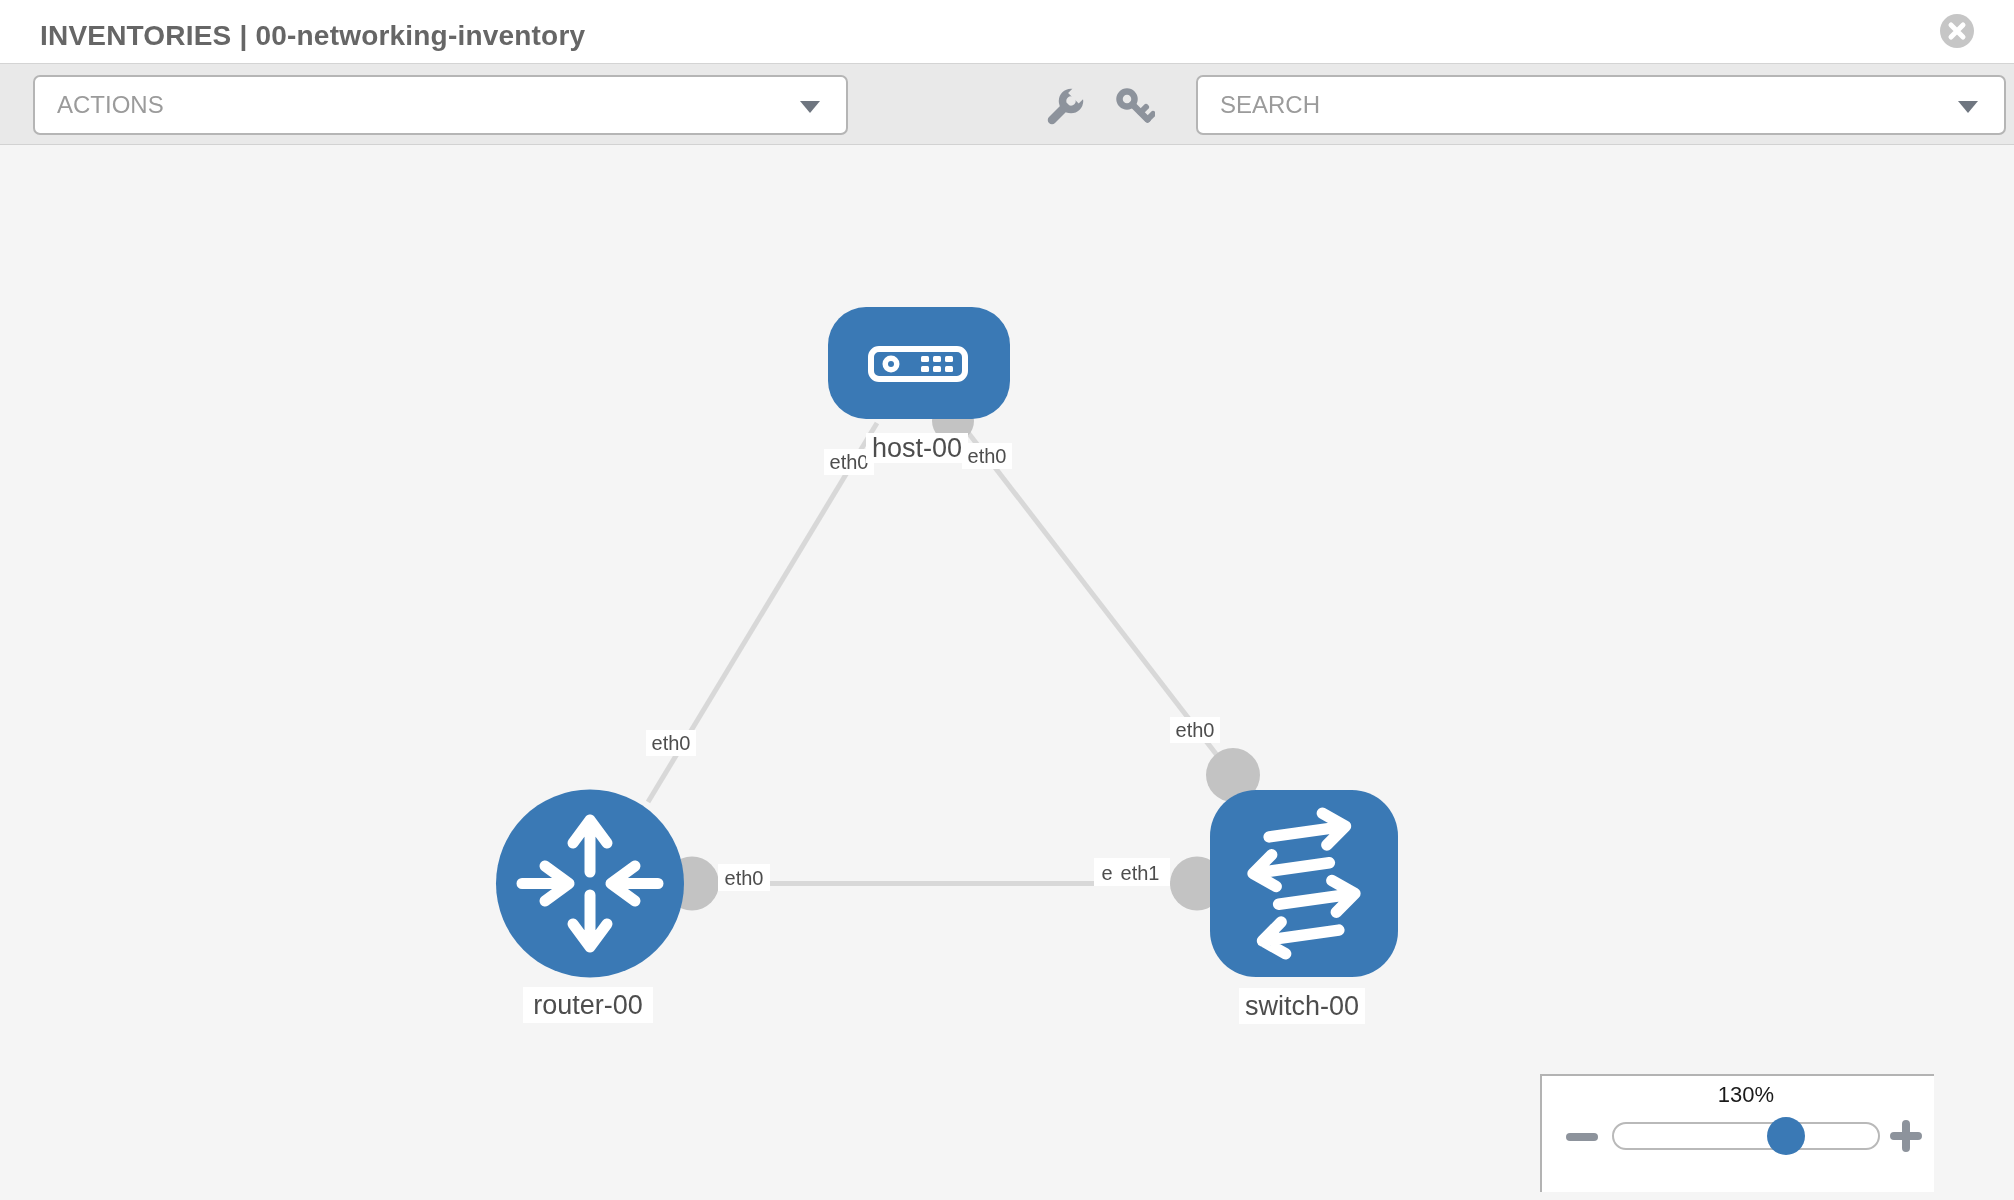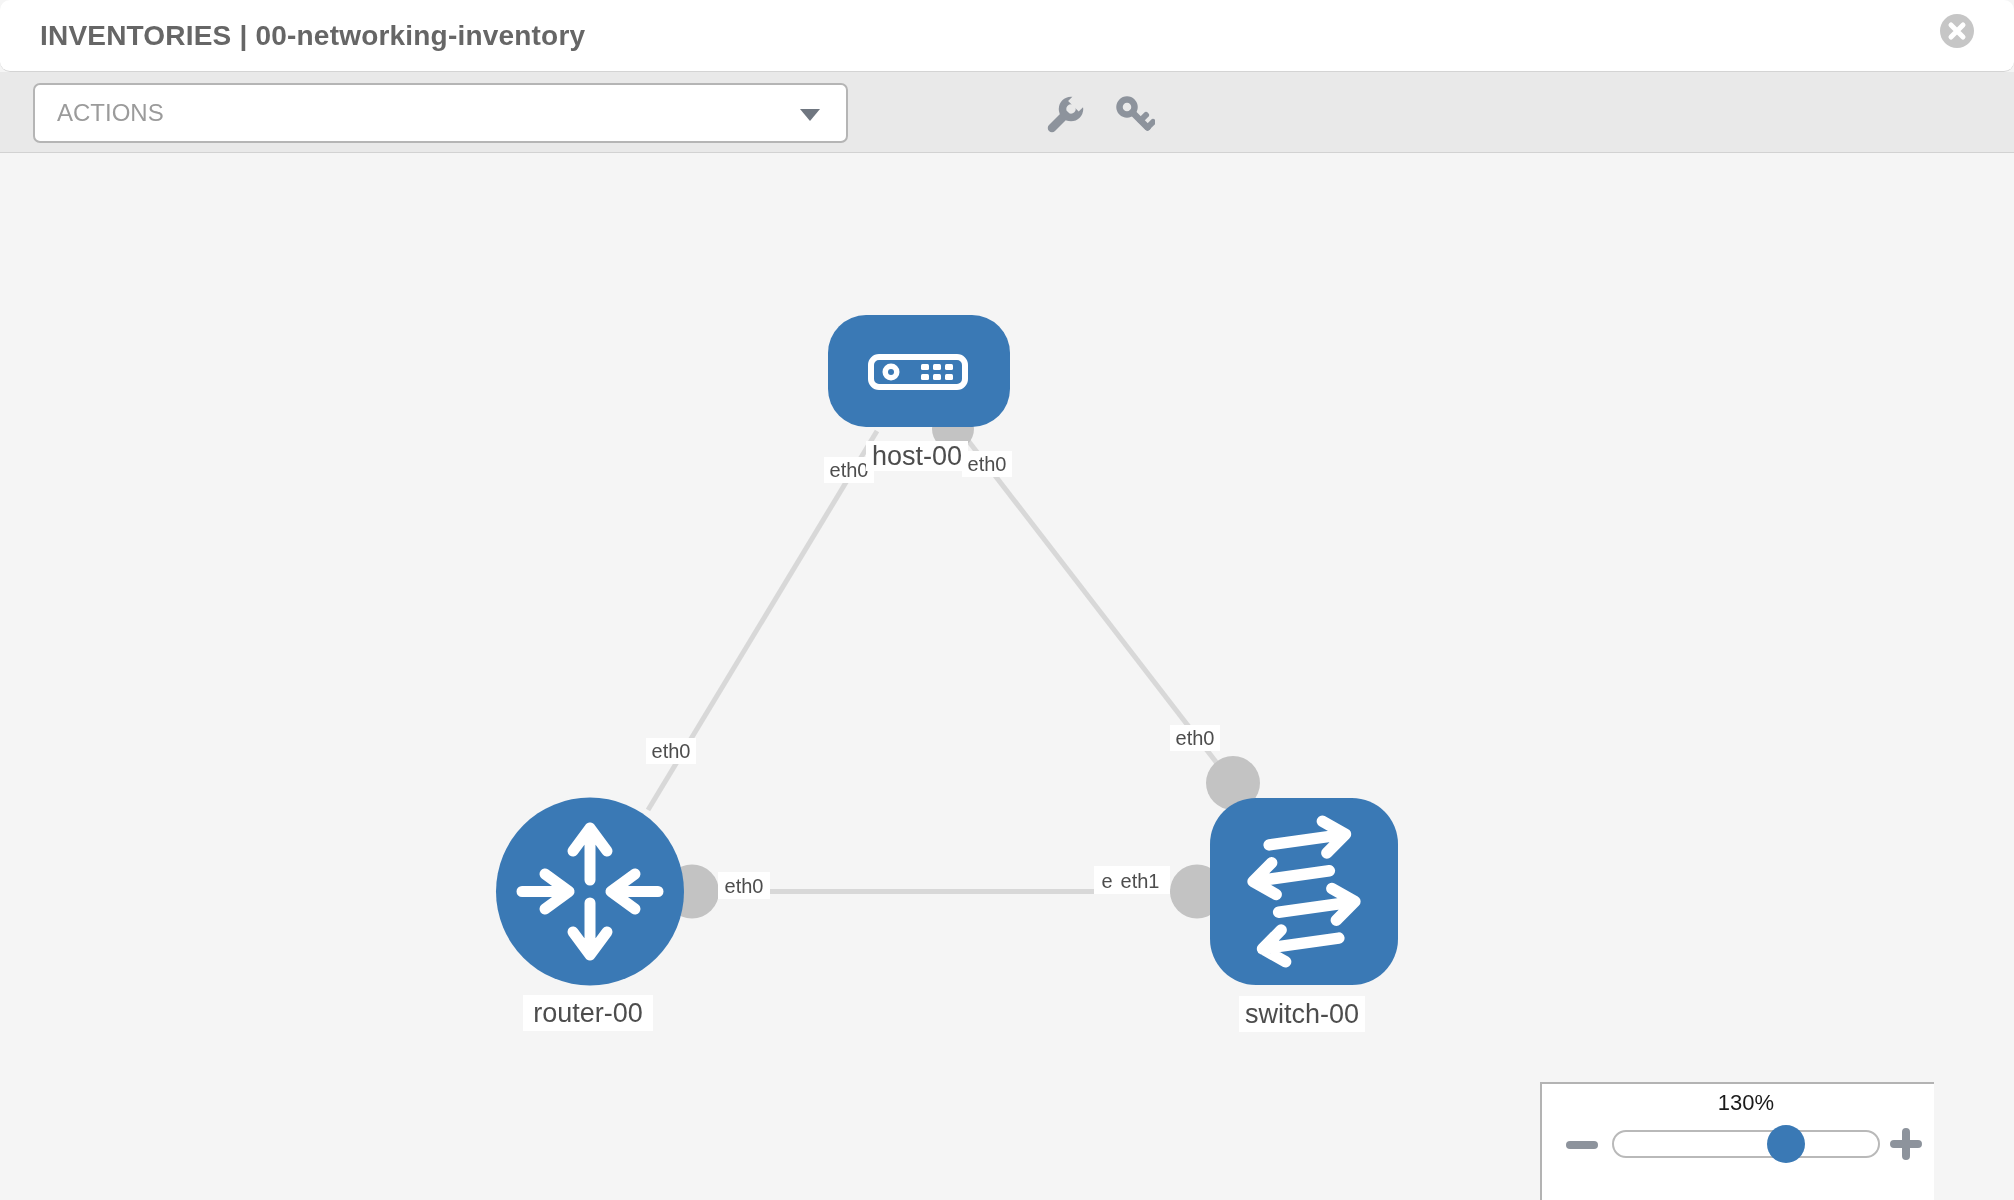--- a/index.html
+++ b/index.html
@@ -1,21 +1,21 @@
 <!DOCTYPE html>
 <html><head>
 <meta charset="utf-8">
 <style>
   * { margin:0; padding:0; box-sizing:border-box; }
   html,body { width:2014px; height:1200px; overflow:hidden;
     font-family:"Liberation Sans", sans-serif; background:#f5f5f5; }
 
   
-  .header { position:relative; width:2014px; height:72px; background:#ffffff;
-    border-bottom:1px solid #d4d4d4;border-radius:10px; }
+  .header { position:relative; width:2014px; height:64px; background:#ffffff;
+    border-bottom:1px solid #d4d4d4; }
   .header-title { position:absolute; left:40px; top:0; line-height:71px;
     font-size:28px; font-weight:bold; color:#666666; letter-spacing:.2px; }
   .close-btn { position:absolute; right:40px; top:14px; width:34px; height:34px;
     cursor:pointer; border:none; background:transparent; padding:0; }
 
   
   .toolbar { position:relative; width:2014px; height:81px; background:#e9e9e9;
     border-bottom:1px solid #d2d2d2; }
   .combo { position:absolute; top:11px; height:60px; background:#ffffff;
     border:2px solid #b5b5b5; border-radius:7px; cursor:pointer; }
@@ -79,20 +79,24 @@
   </button>
   <button class="tool-btn tool-key">
     <svg width="40" height="40" viewBox="0 0 40 40">
       <circle cx="12" cy="12" r="7.5" fill="none" stroke="#8d939c" stroke-width="6.5"></circle>
       <path d="M17.5 17.5 L32.5 32.5" stroke="#8d939c" stroke-width="6.5" stroke-linecap="round"></path>
       <path d="M25.5 25.5 L31 20" stroke="#8d939c" stroke-width="6" stroke-linecap="round"></path>
       <path d="M32.5 32.5 L38 27" stroke="#8d939c" stroke-width="6" stroke-linecap="round"></path>
     </svg>
   </button>
 
+  <div class="combo combo-search">
+    <span class="combo-label">SEARCH</span>
+    <span class="caret"></span>
+  </div>
 </div>
 
 <div class="canvas">
   <svg width="2014" height="1047" viewBox="0 153 2014 1047">
 
     <g stroke="#d8d8d8" stroke-width="5">
       <line x1="877" y1="431" x2="648" y2="810"></line>
       <line x1="963" y1="434" x2="1233" y2="784"></line>
       <line x1="692" y1="891.5" x2="1197" y2="891.5"></line>
     </g>

